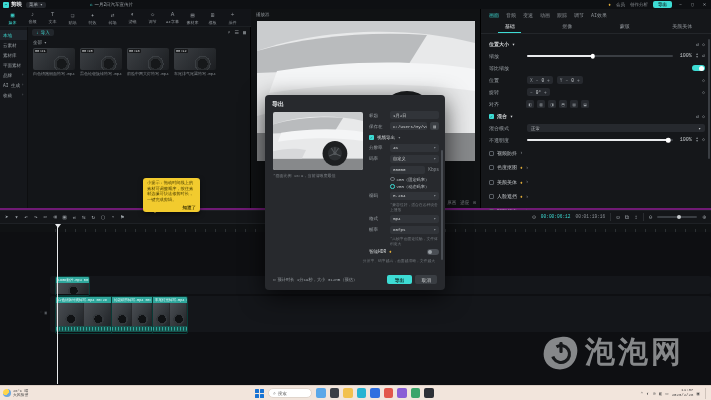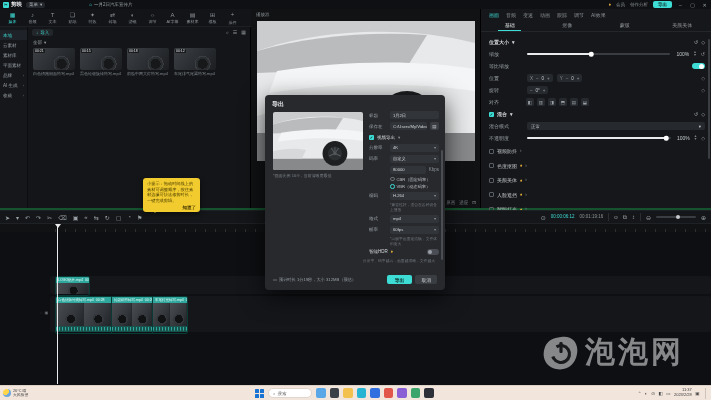--- a/index.html
+++ b/index.html
@@ -1,17 +1,17 @@
 <!DOCTYPE html>
 <html><head>
 <meta charset="utf-8">
 <style>
   html,body{margin:0;padding:0;background:#000;}
-  .stage{position:relative;width:711px;height:400px;overflow:hidden;background:#14532d;
-         font-family:Liberation Sans, sans-serif;color:#c6cacd;
+  .stage{position:relative;width:711px;height:400px;overflow:hidden;background:#701a75;
+         font-family:Liberation Mono, monospace;color:#c6cacd;
          -webkit-user-select:none;user-select:none;}
   .abs{position:absolute;}
   .t4{font-size:4.5px;line-height:1.25;}
   .t5{font-size:5px;line-height:1.3;}
   .dim{color:#8d9297;}
   .cy{color:#3ddcd4;}
   .row{display:flex;align-items:center;}
   .grow{flex:1;}
 
   

